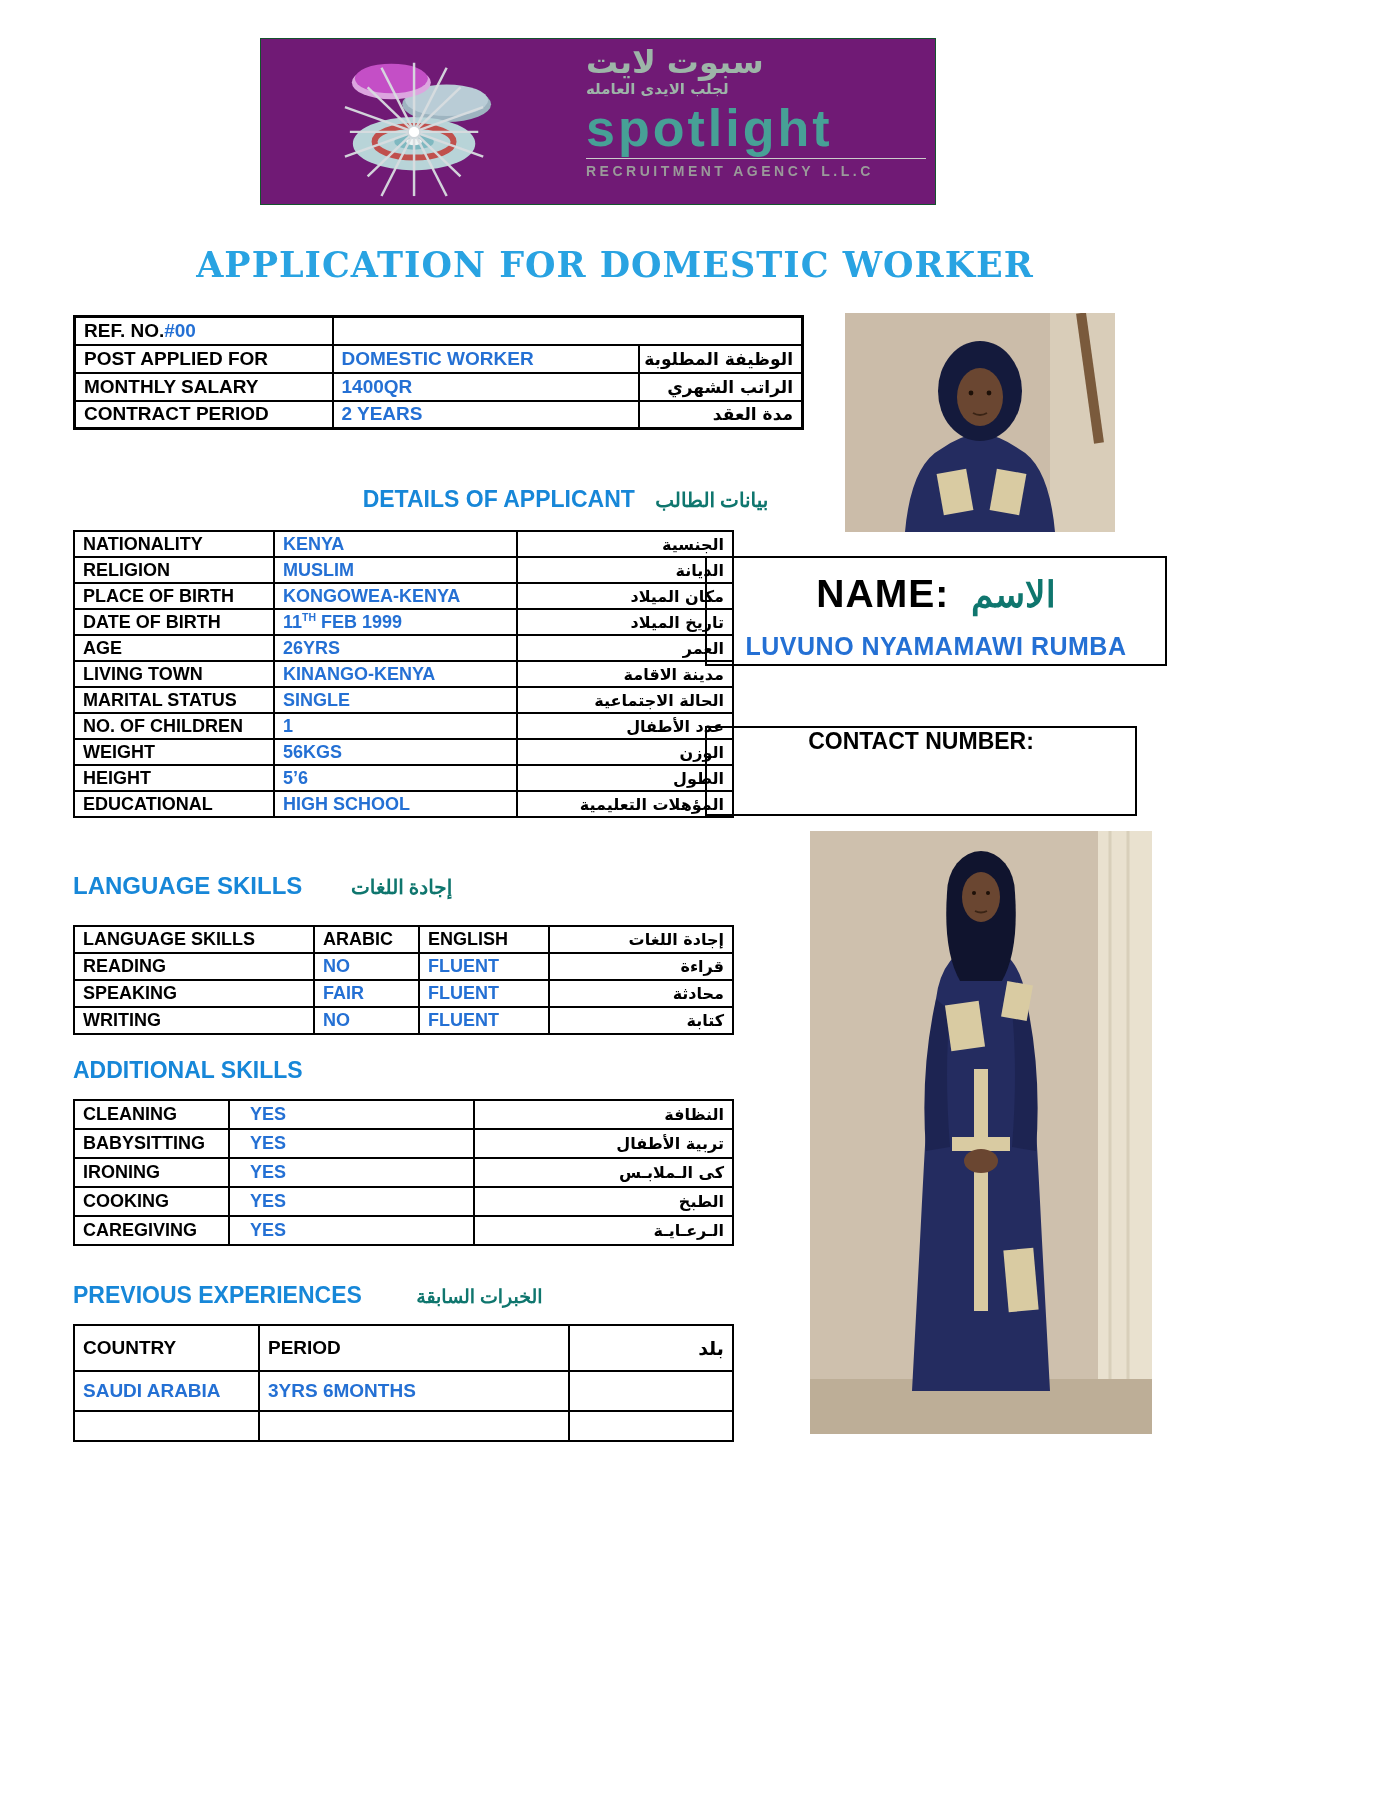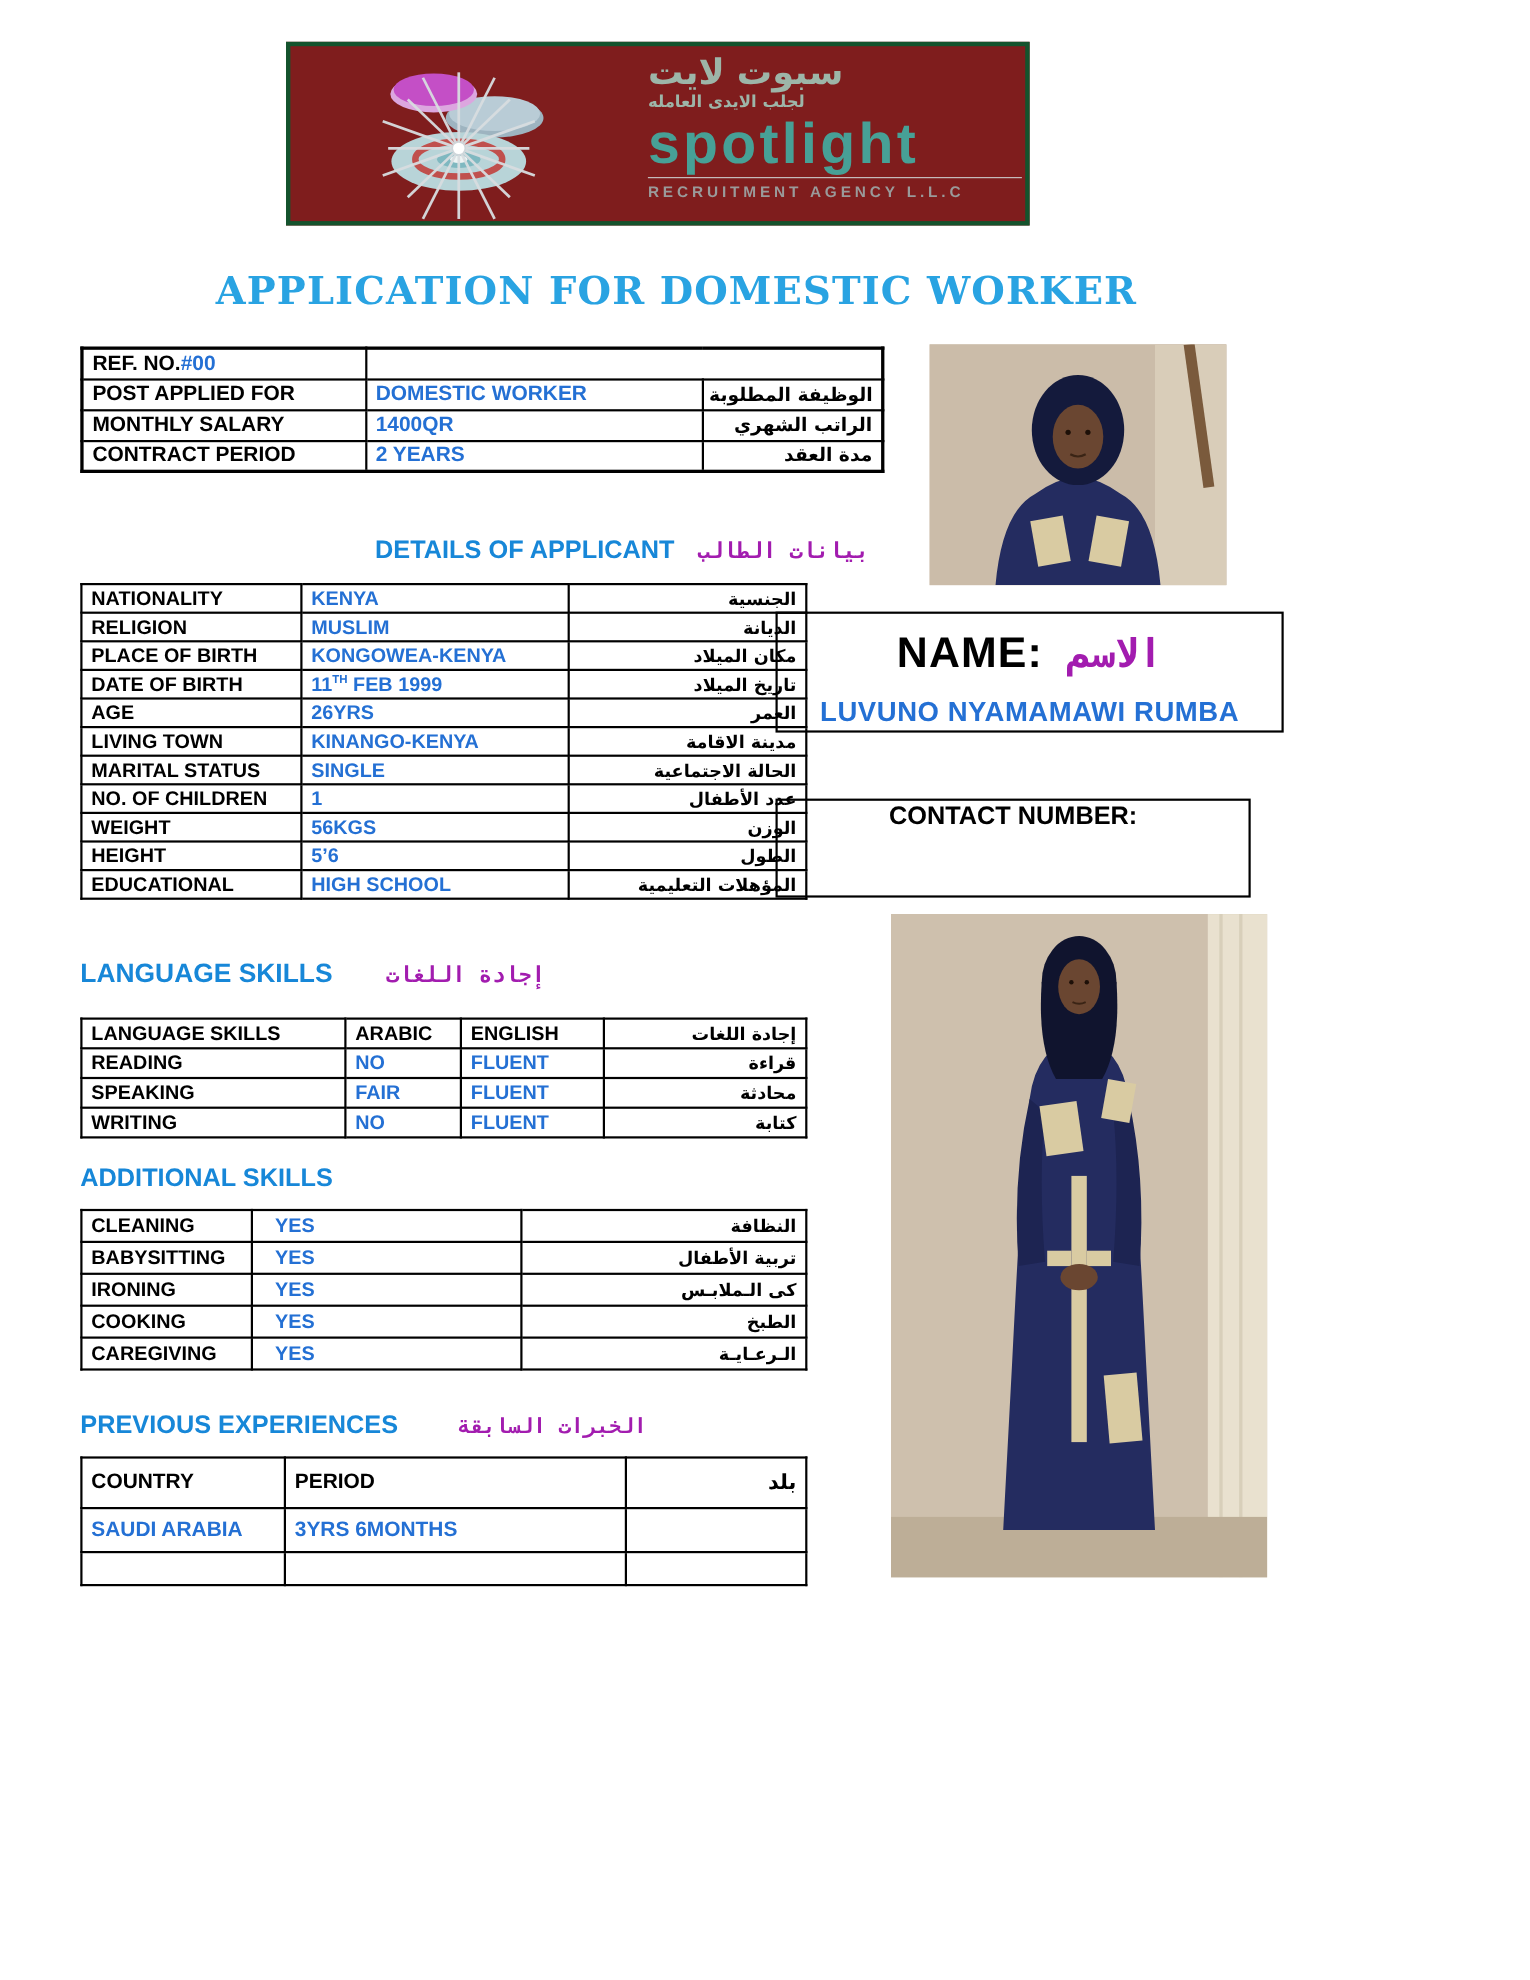--- a/index.html
+++ b/index.html
@@ -4,21 +4,21 @@
 <style>
   * { margin:0; padding:0; box-sizing:border-box; }
   html,body { background:#ffffff; }
   .page {
     position:relative; width:1391px; height:1800px; margin:0 auto;
     background:#ffffff; font-family:"Liberation Sans", sans-serif; overflow:hidden;
   }
   
   .logo-box {
     position:absolute; left:260px; top:38px; width:676px; height:167px;
-    border:4px solid #14532d; background:#7f1d1d;
+    border:1px solid #14532d; background:#701a75;
   }
   .logo-art { position:absolute; left:48px; top:4px; width:220px; height:158px; }
   .logo-text { position:absolute; left:325px; top:6px; width:340px; text-align:left; }
   .logo-ar1 { font-family:"DejaVu Sans", sans-serif; font-size:32px; font-weight:bold; color:var(--logo-sage,#9db5a8); line-height:1.1; }
   .logo-ar2 { font-family:"DejaVu Sans", sans-serif; font-size:15px; font-weight:bold; color:var(--logo-sage,#9db5a8); line-height:1.25; }
   .logo-name { font-size:52px; font-weight:bold; color:var(--brand-teal,#47a096); letter-spacing:3px; line-height:1.05; margin-top:2px; }
   .logo-sub { font-size:14px; font-weight:bold; color:var(--subtitle-gray,#9a9a9a); letter-spacing:3.5px; border-top:1px solid #cccccc; padding-top:4px; margin-top:2px; }
   
   .doc-title {
     position:absolute; left:0; top:244px; width:1230px; text-align:center;
@@ -56,21 +56,21 @@
   .exp-table tr.hdr td { height:46px; }
   .exp-table tr.r1 td { height:40px; }
   .exp-table tr.r2 td { height:30px; }
 
   
   .section-heading { position:absolute; font-weight:bold; color:var(--heading-blue,#1787d8); }
   .details-heading { left:73px; top:486px; width:985px; text-align:center; font-size:23px; }
   .lang-heading { left:73px; top:872px; font-size:24px; }
   .add-heading { left:73px; top:1057px; font-size:23px; }
   .exp-heading { left:73px; top:1282px; font-size:23px; }
-  .ar-part { font-family:Liberation Mono, monospace; color:#a21caf; font-size:20px; font-weight:bold; }
+  .ar-part { font-family:Liberation Serif, serif; color:#0f766e; font-size:20px; font-weight:bold; }
   .details-heading .ar-part { margin-left:14px; }
   .lang-heading .ar-part { margin-left:42px; }
   .exp-heading .ar-part { margin-left:48px; font-size:19px; }
 
   
   .name-box {
     position:absolute; left:705px; top:556px; width:462px; height:110px;
     border:2px solid #000; text-align:center; padding-top:14px;
   }
   .name-head { font-size:39px; font-weight:800; color:#000; letter-spacing:1px; }

